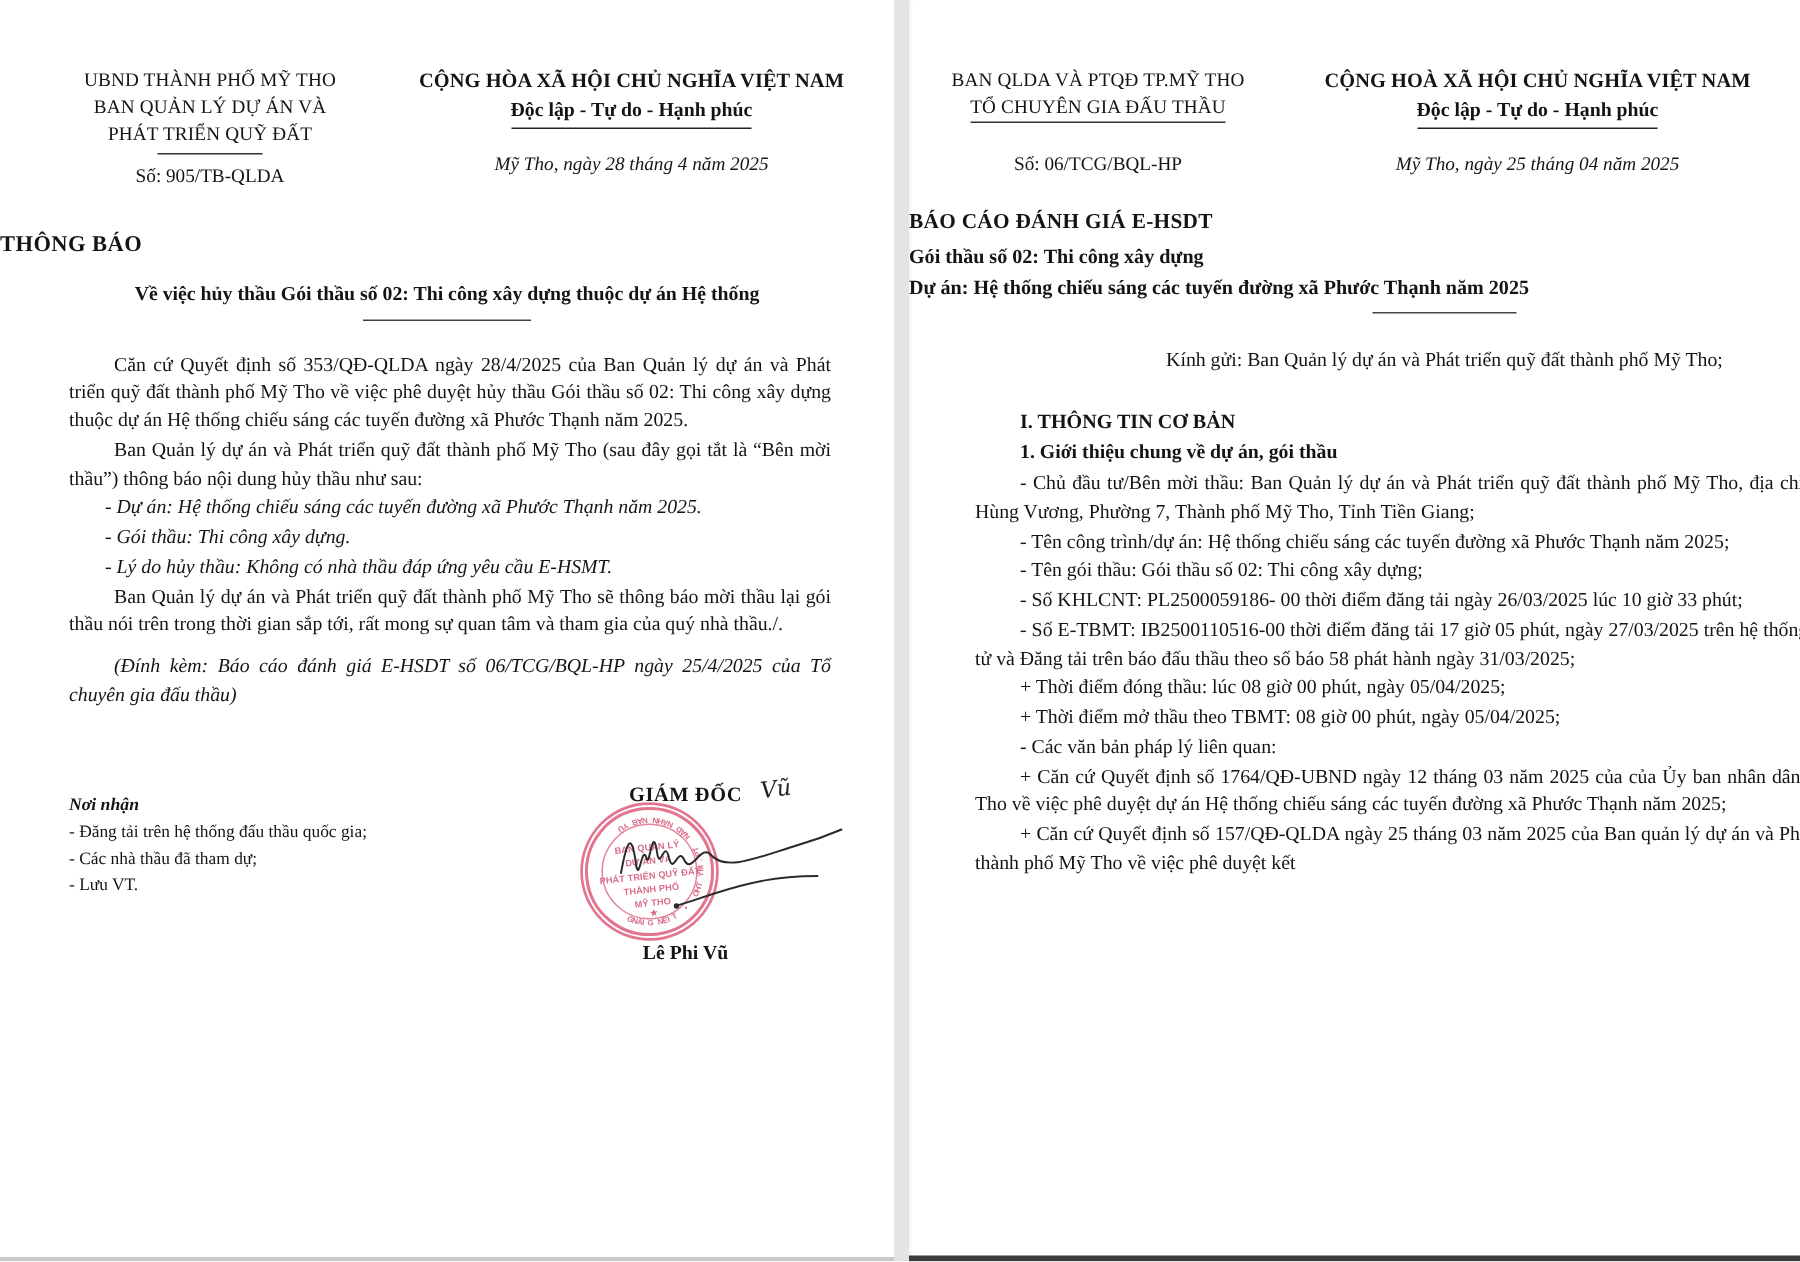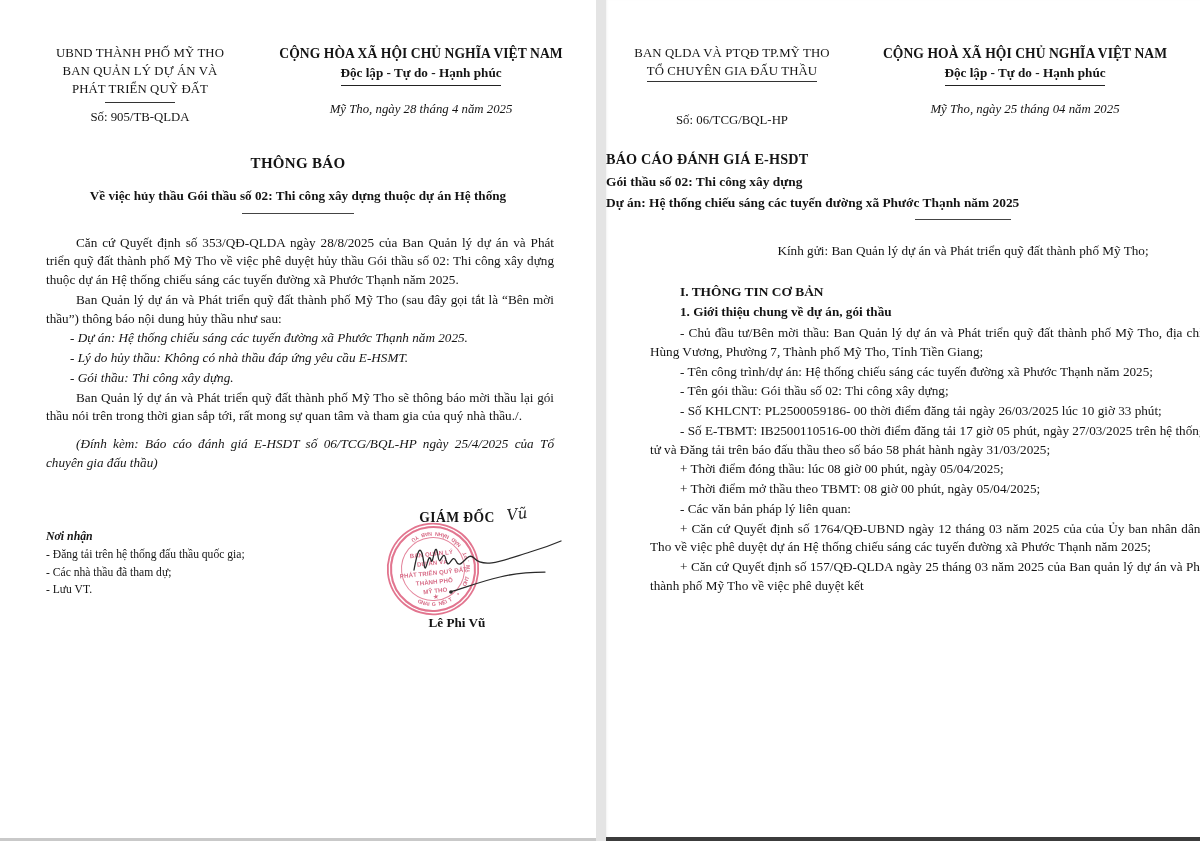--- a/index.html
+++ b/index.html
@@ -74,21 +74,21 @@
   .sonum { font-size: 12.8px; margin-top: 3px; white-space: nowrap; }
   .nation {
     font-size: 13.6px; font-weight: bold; white-space: nowrap;
     letter-spacing: .05px;
   }
   .motto { font-size: 13.2px; font-weight: bold; margin-top: 1px; white-space: nowrap; }
   .place-date {
     font-style: italic; font-size: 12.8px; margin-top: 14px; white-space: nowrap;
   }
   .doc-kind {
-    text-align: center; font-weight: bold; font-size: 15px;
+    text-align: left; font-weight: bold; font-size: 15px;
     letter-spacing: .3px; margin-top: 26px;
   }
   .subject {
     text-align: center; font-weight: bold; font-size: 13.2px;
     margin-top: 12px; line-height: 1.5;
     padding: 0 58px;
   }
   p.body {
     margin: 0 0 1px 0;
     text-align: justify;
@@ -109,21 +109,21 @@
   }
   .body-wrap { padding: 0 42px 0 46px; margin-top: 20px; }
 
   
   .recv { position: absolute; left: 46px; top: 528px; font-size: 11.6px; line-height: 1.52; }
   .recv .t { font-style: italic; font-weight: bold; font-size: 11.8px; }
   .recv div { white-space: nowrap; }
 
   
   .sign {
-    position: absolute; left: 352px; top: 508px;
+    position: absolute; left: 352px; top: 520px;
     width: 210px; text-align: center;
   }
   .sign .role { font-weight: bold; font-size: 13.6px; letter-spacing: .4px; }
   .sign .name { font-weight: bold; font-size: 13.2px; position: absolute; left: 0; right: 0; top: 106px; }
 
   
   .initials {
     position: absolute; left: 155px; top: -4px;
     font-family: "DejaVu Serif", serif; font-style: italic;
     font-size: 15px; color: #222; transform: rotate(-7deg);
@@ -202,25 +202,25 @@
       </div>
 
       <div class="doc-kind">THÔNG BÁO</div>
 
       <div class="subject">
         <div>Về việc hủy thầu Gói thầu số 02: Thi công xây dựng thuộc dự án Hệ thống</div>
         <div class="rule-title"></div>
       </div>
 
       <div class="body-wrap">
-        <p class="body">Căn cứ Quyết định số 353/QĐ-QLDA ngày 28/8/2025 của Ban Quản lý dự án và Phát triển quỹ đất thành phố Mỹ Tho về việc phê duyệt hủy thầu Gói thầu số 02: Thi công xây dựng thuộc dự án Hệ thống chiếu sáng các tuyến đường xã Phước Thạnh năm 2025.</p>
+        <p class="body">Căn cứ Quyết định số 353/QĐ-QLDA ngày 28/4/2025 của Ban Quản lý dự án và Phát triển quỹ đất thành phố Mỹ Tho về việc phê duyệt hủy thầu Gói thầu số 02: Thi công xây dựng thuộc dự án Hệ thống chiếu sáng các tuyến đường xã Phước Thạnh năm 2025.</p>
         <p class="body">Ban Quản lý dự án và Phát triển quỹ đất thành phố Mỹ Tho (sau đây gọi tắt là “Bên mời thầu”) thông báo nội dung hủy thầu như sau:</p>
         <p class="dash">- Dự án: Hệ thống chiếu sáng các tuyến đường xã Phước Thạnh năm 2025.</p>
+        <p class="dash">- Gói thầu: Thi công xây dựng.</p>
         <p class="dash">- Lý do hủy thầu: Không có nhà thầu đáp ứng yêu cầu E-HSMT.</p>
-        <p class="dash">- Gói thầu: Thi công xây dựng.</p>
         <p class="body">Ban Quản lý dự án và Phát triển quỹ đất thành phố Mỹ Tho sẽ thông báo mời thầu lại gói thầu nói trên trong thời gian sắp tới, rất mong sự quan tâm và tham gia của quý nhà thầu./.</p>
         <p class="attach">(Đính kèm: Báo cáo đánh giá E-HSDT số 06/TCG/BQL-HP ngày 25/4/2025 của Tổ chuyên gia đấu thầu)</p>
       </div>
 
       <div class="recv">
         <div class="t">Nơi nhận</div>
         <div>- Đăng tải trên hệ thống đấu thầu quốc gia;</div>
         <div>- Các nhà thầu đã tham dự;</div>
         <div>- Lưu VT.</div>
       </div>
@@ -292,21 +292,21 @@
 
   <div id="gutter"></div>
 
   <div class="page" id="page-right">
     <div class="doc rdoc">
 
       <div class="hdr-row">
         <div class="hdr-left" style="width:252px;">
           <div class="org">BAN QLDA VÀ PTQĐ TP.MỸ THO</div>
           <div class="org underline-u" style="display:inline-block;">TỔ CHUYÊN GIA ĐẤU THẦU</div>
-          <div class="sonum" style="margin-top:29px;">Số: 06/TCG/BQL-HP</div>
+          <div class="sonum" style="margin-top:18px;">Số: 06/TCG/BQL-HP</div>
         </div>
         <div class="hdr-right" style="width:334px;">
           <div class="nation">CỘNG HOÀ XÃ HỘI CHỦ NGHĨA VIỆT NAM</div>
           <div class="motto">Độc lập - Tự do - Hạnh phúc</div>
           <div class="rule-md"></div>
           <div class="place-date">Mỹ Tho, ngày 25 tháng 04 năm 2025</div>
         </div>
       </div>
 
       <div class="rtitle-block">

